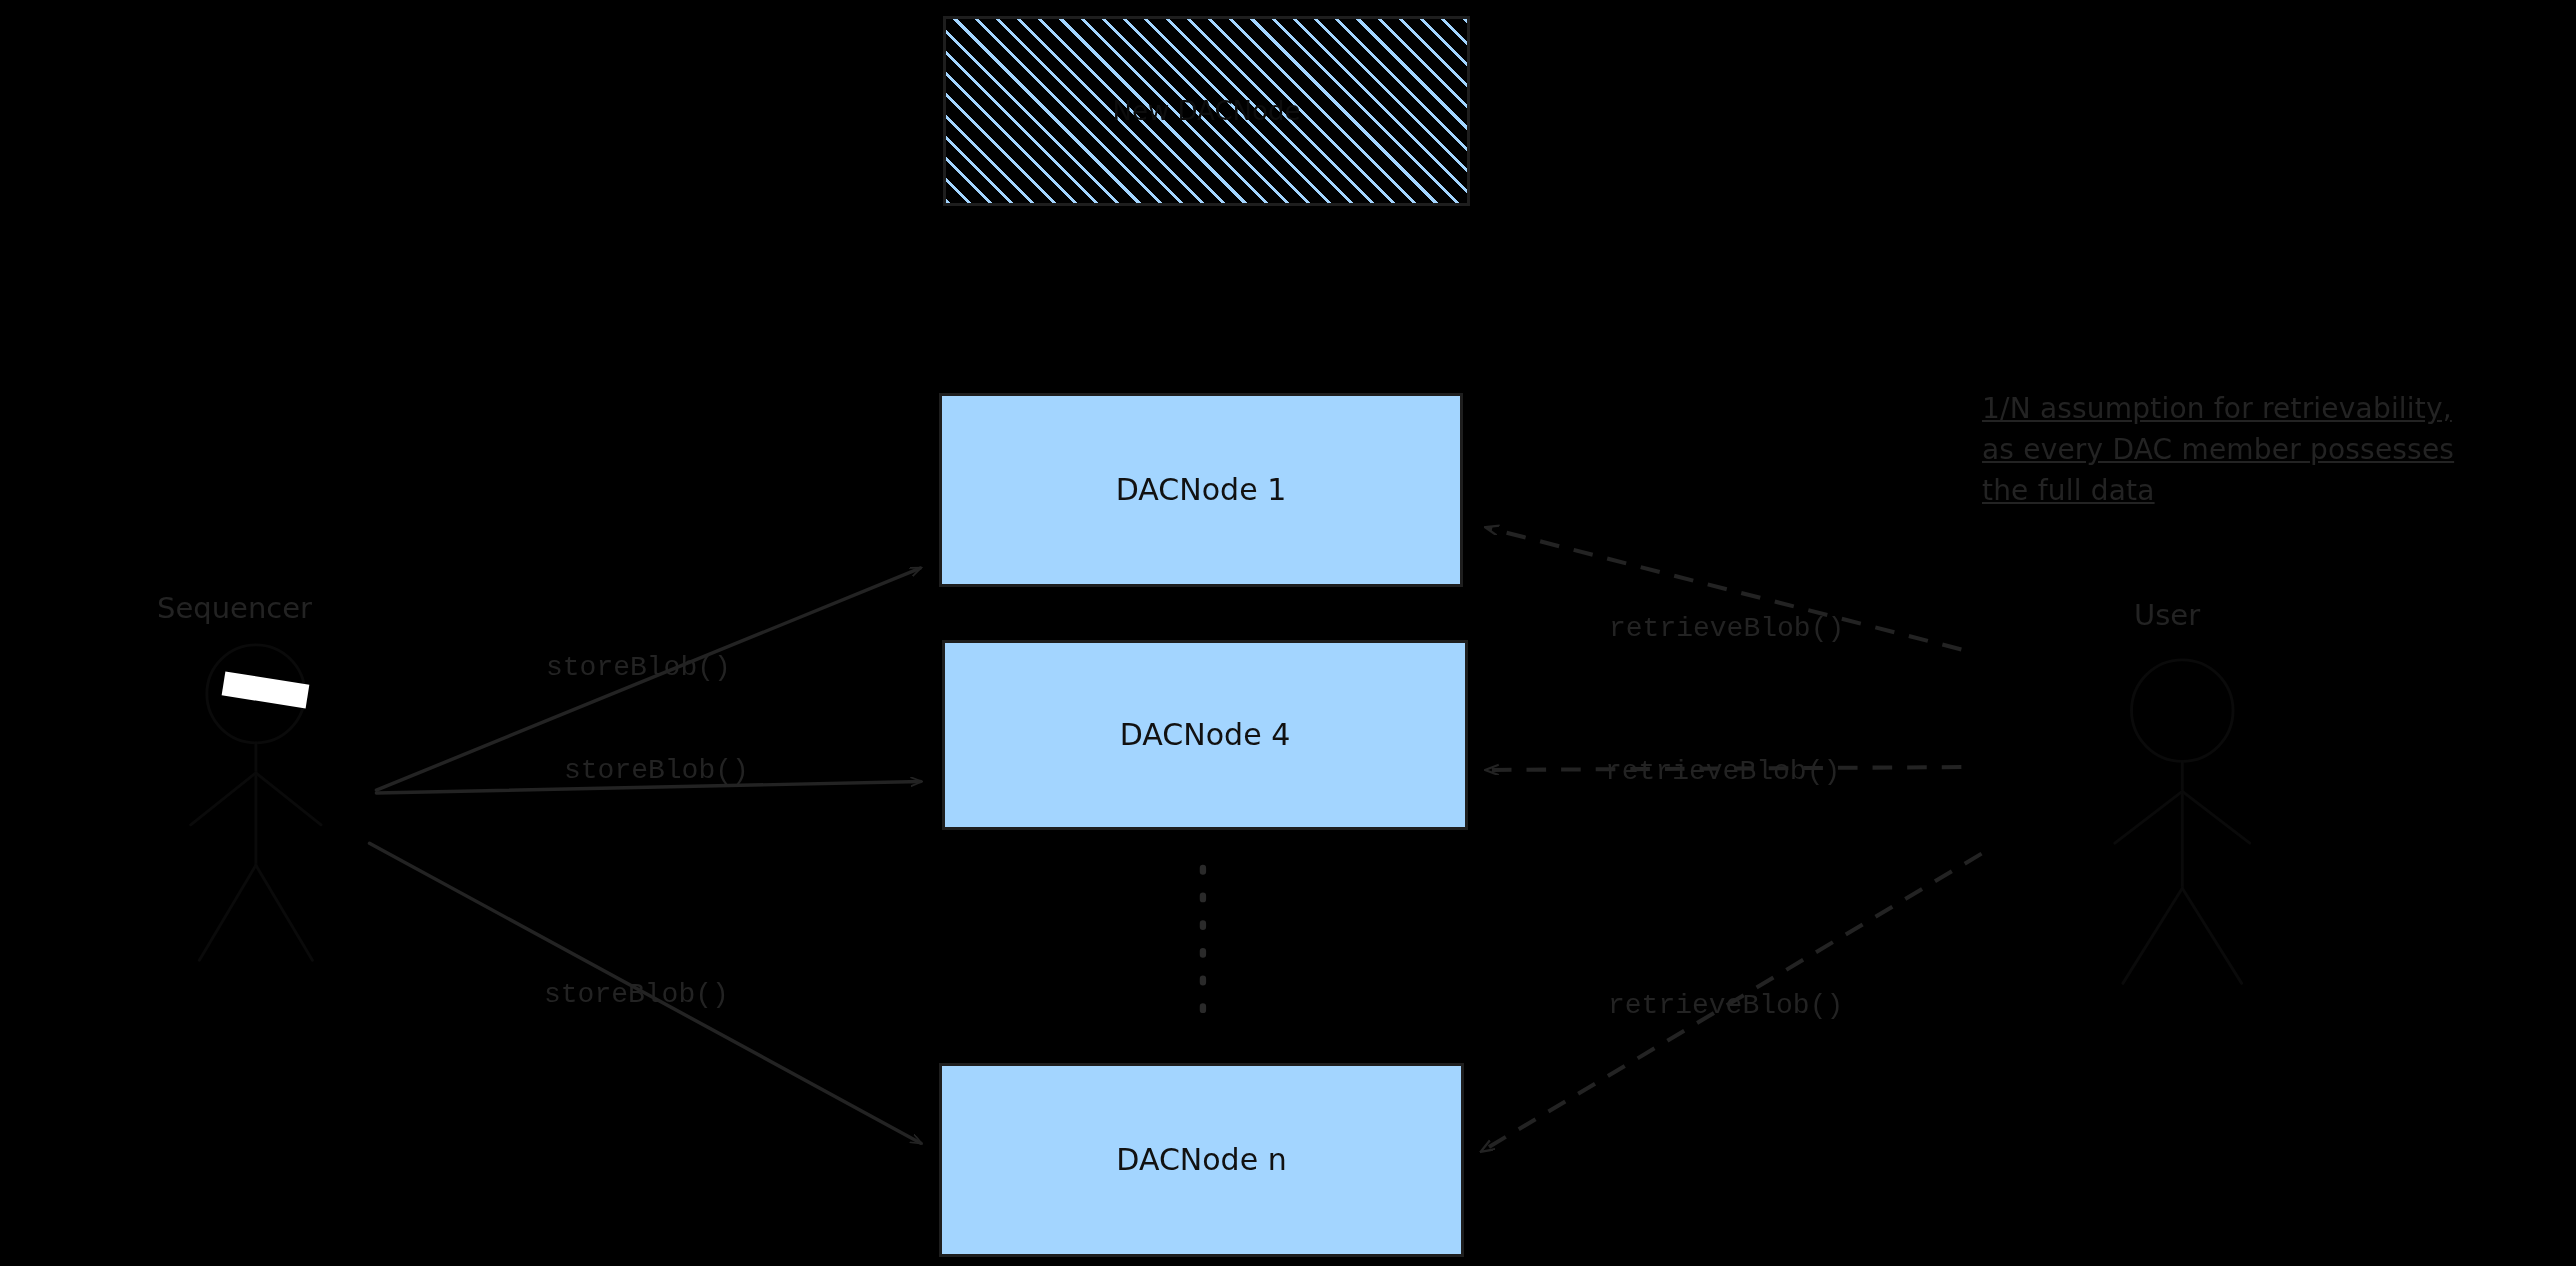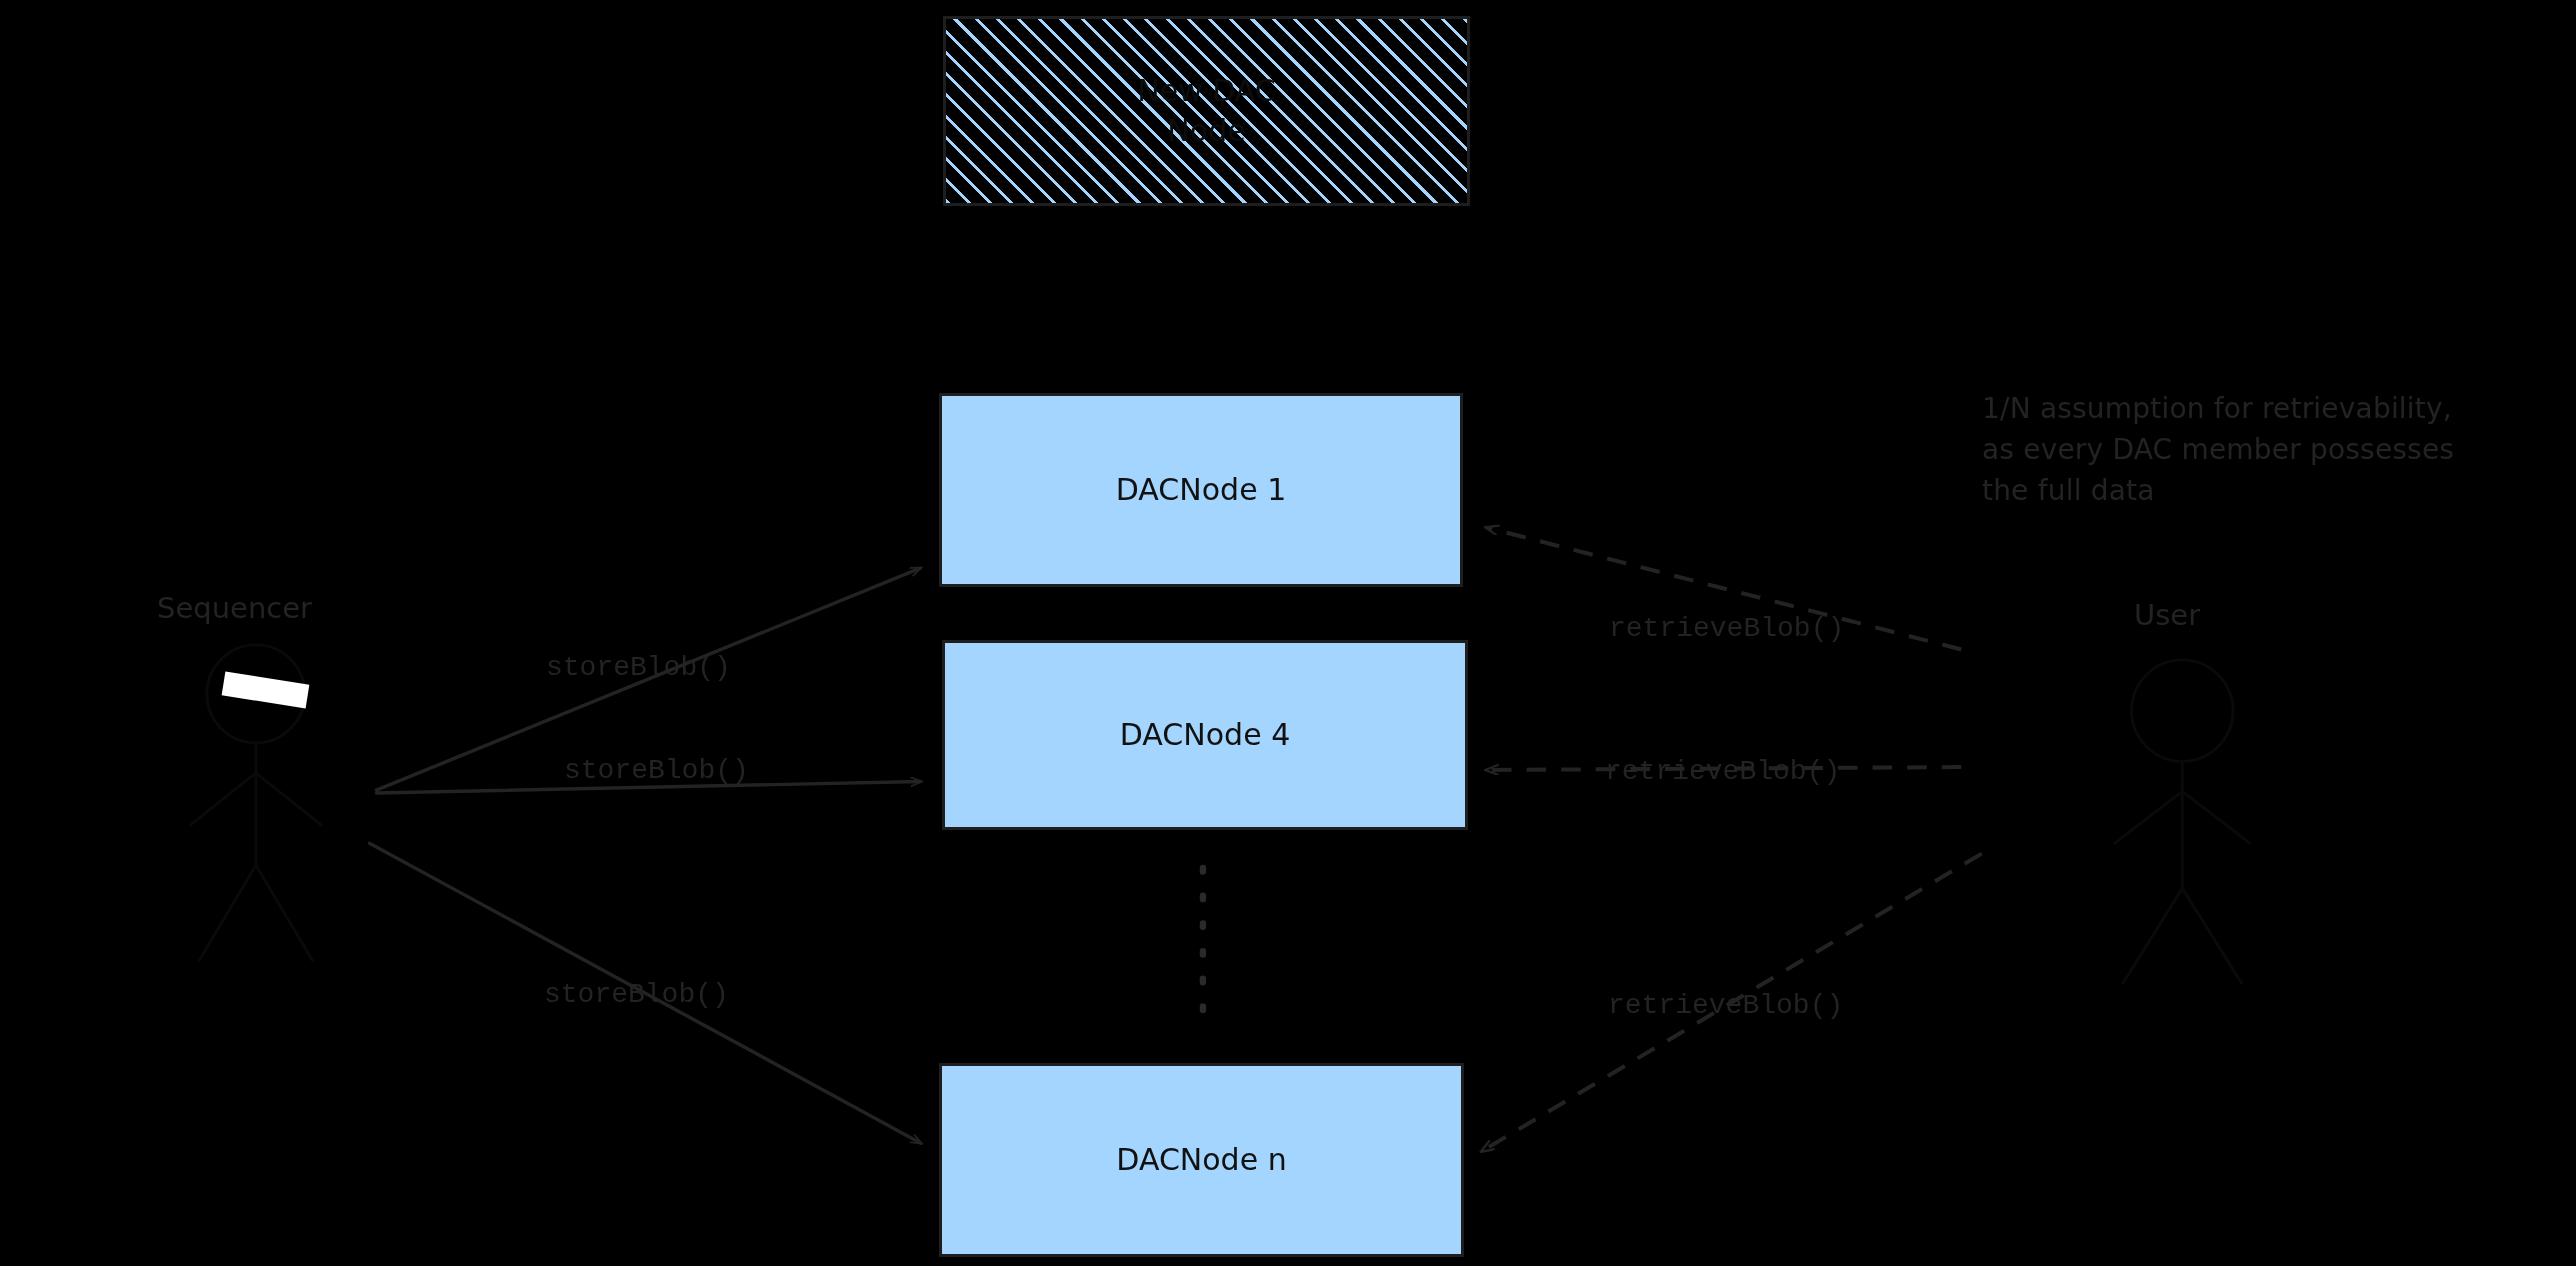--- a/index.html
+++ b/index.html
@@ -39,25 +39,25 @@
   .nodebox span{display:block;text-align:center;}
   .hatchbox{
     position:absolute;
     border:3.5px solid #1e1e1e;
     box-sizing:border-box;
     background:
       repeating-linear-gradient(45deg,
         #a3d5ff 0px, #a3d5ff 2.9px,
         #000 2.9px, #000 15px);
     display:flex;
-    flex-direction:column;
+    flex-direction:row;
     align-items:center;
     justify-content:center;
     color:#0d0d0d;
-    font-size:30px;
+    font-size:26px;
     line-height:1.34;
     font-family:"DejaVu Sans",sans-serif;
   }
   .hatchbox span{display:block;text-align:center;}
   .edge-label{
     position:absolute;
     color:#232323;
     font-size:28px;
     white-space:nowrap;
     font-family:Liberation Mono, monospace;
@@ -72,21 +72,21 @@
 <body>
 
 <div id="stage">
 
   <div class="hatchbox" style="left:943px;top:16px;width:527px;height:190px;">
     <span>New DAC</span>
     <span>Node</span>
   </div>
 
 
-  <div class="note" style="left:1982px;top:388px;">1/N assumption for retrievability,
+  <div class="note" style="left:1982px;top:388px;text-decoration:underline;">1/N assumption for retrievability,
 as every DAC member possesses
 the full data</div>
 
 
   <div class="nodebox" style="left:939px;top:393px;width:524px;height:194px;">
     <span>DAC</span>
     <span>Node 1</span>
   </div>
 
   <div class="nodebox" style="left:942px;top:640px;width:526px;height:190px;">

